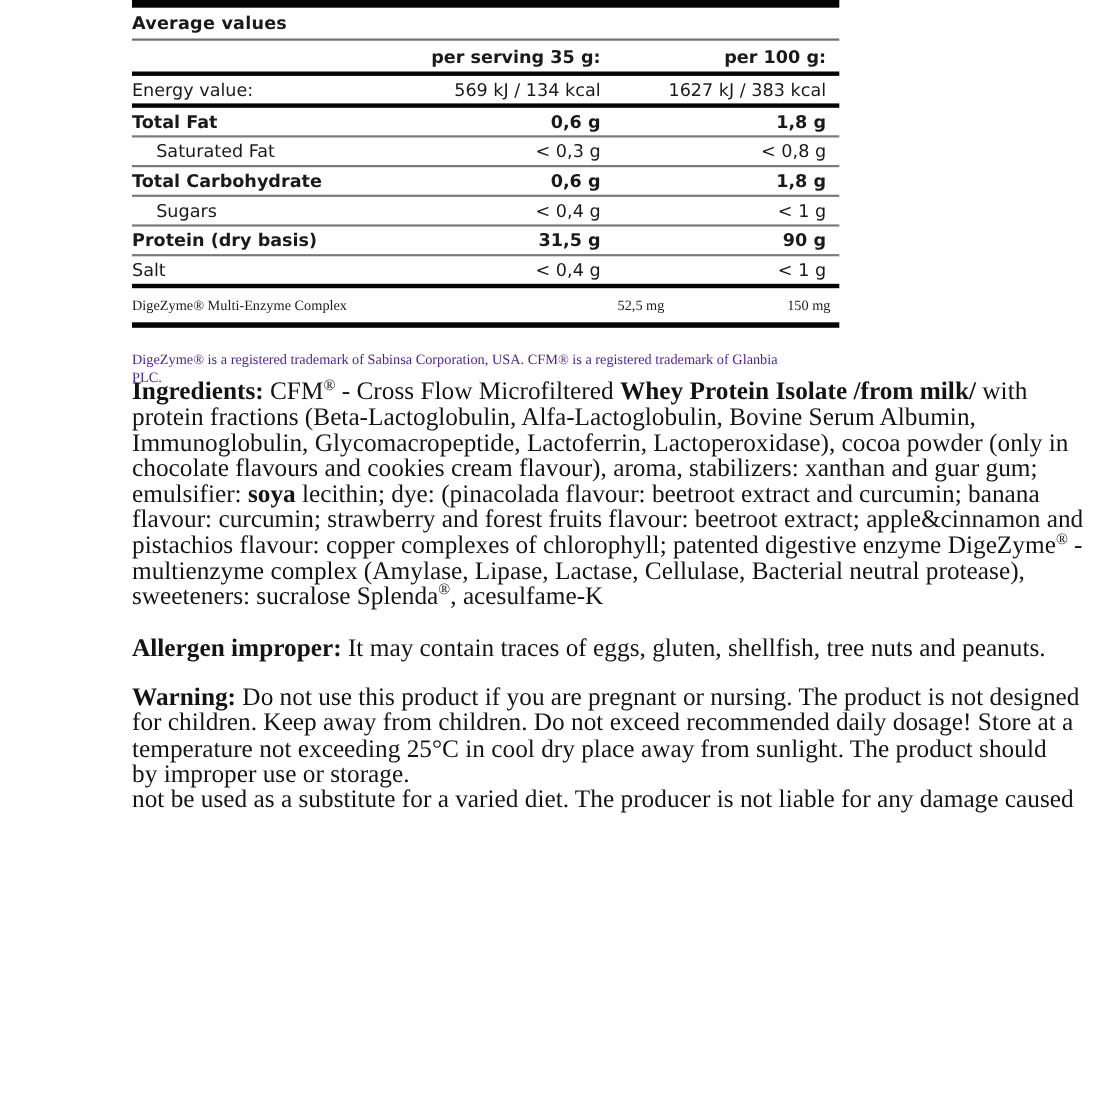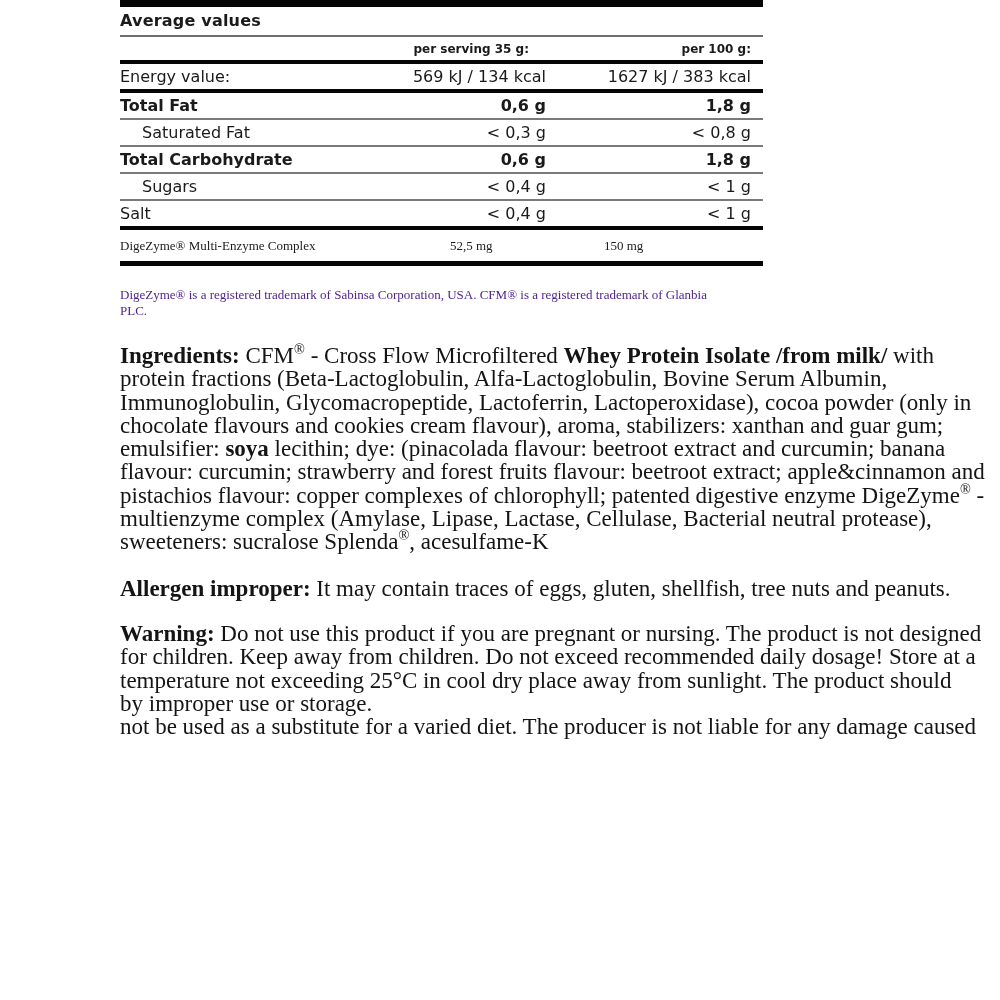--- a/index.html
+++ b/index.html
@@ -2,29 +2,29 @@
 <html><head>
 <meta charset="utf-8">
 <style>
   html,body{margin:0;padding:0;background:#ffffff;width:1000px;height:1000px;overflow:hidden;}
   .page{position:relative;width:924px;height:1000px;background:#fff;color:#1a1a1a;}
 
   
   .ntable{position:absolute;left:120px;top:0;width:643px;font-family:"DejaVu Sans","Liberation Sans",sans-serif;}
   .topbar{height:7px;background:#050505;}
   .ntitle{margin-top:4px;font-size:16px;font-weight:bold;line-height:20px;padding-bottom:4px;border-bottom:2px solid #6e6e6e;letter-spacing:0.2px;}
-  .nheader{display:grid;grid-template-columns:1fr 160px 205px;padding:5px 12px 4px 0;font-size:12px;font-weight:bold;border-bottom:4px solid #050505;gap:17px;}
+  .nheader{display:grid;grid-template-columns:1fr 160px 205px;padding:5px 12px 4px 0;font-size:16px;font-weight:bold;border-bottom:4px solid #050505;}
   .nheader .v{text-align:right;}
   .nrow{display:grid;grid-template-columns:1fr 160px 205px;align-items:center;height:25px;padding-right:12px;font-size:16px;border-bottom:2px solid #7a7a7a;}
   .nrow .v{text-align:right;}
   .nrow.bold{font-weight:bold;}
   .nrow.thick{border-bottom:4px solid #050505;}
   .nrow .indent{padding-left:22px;}
   .erow{display:grid;grid-template-columns:330px 154px 151px;align-items:center;height:31px;padding-right:8px;border-bottom:5px solid #050505;font-family:"Liberation Serif","DejaVu Serif",serif;font-size:13px;}
-  .erow .v{text-align:left;}
+  .erow .v{text-align:right;}
   .disc{margin-top:21px;width:632px;font-family:"Liberation Serif","DejaVu Serif",serif;font-size:13px;line-height:15.5px;color:#4c1d95;}
 
   
   .para{position:absolute;left:120px;font-family:"Liberation Serif","DejaVu Serif",serif;font-size:23px;line-height:23.3px;color:#141414;white-space:nowrap;}
   .para .b, .b{font-weight:bold;}
   .para sup{font-size:62%;line-height:0;vertical-align:super;}
   .ingredients{top:344px;}
   .allergen{top:577px;}
   .warning{top:622px;}
 </style>
@@ -66,20 +66,25 @@
       <span class="v">0,6 g</span>
       <span class="v">1,8 g</span>
     </div>
 
     <div class="nrow">
       <span class="indent">Sugars</span>
       <span class="v">&lt; 0,4 g</span>
       <span class="v">&lt; 1 g</span>
     </div>
 
+    <div class="nrow bold">
+      <span>Protein (dry basis)</span>
+      <span class="v">31,5 g</span>
+      <span class="v">90 g</span>
+    </div>
 
     <div class="nrow thick">
       <span>Salt</span>
       <span class="v">&lt; 0,4 g</span>
       <span class="v">&lt; 1 g</span>
     </div>
 
     <div class="erow">
       <span>DigeZyme® Multi-Enzyme Complex</span>
       <span class="v">52,5 mg</span>

